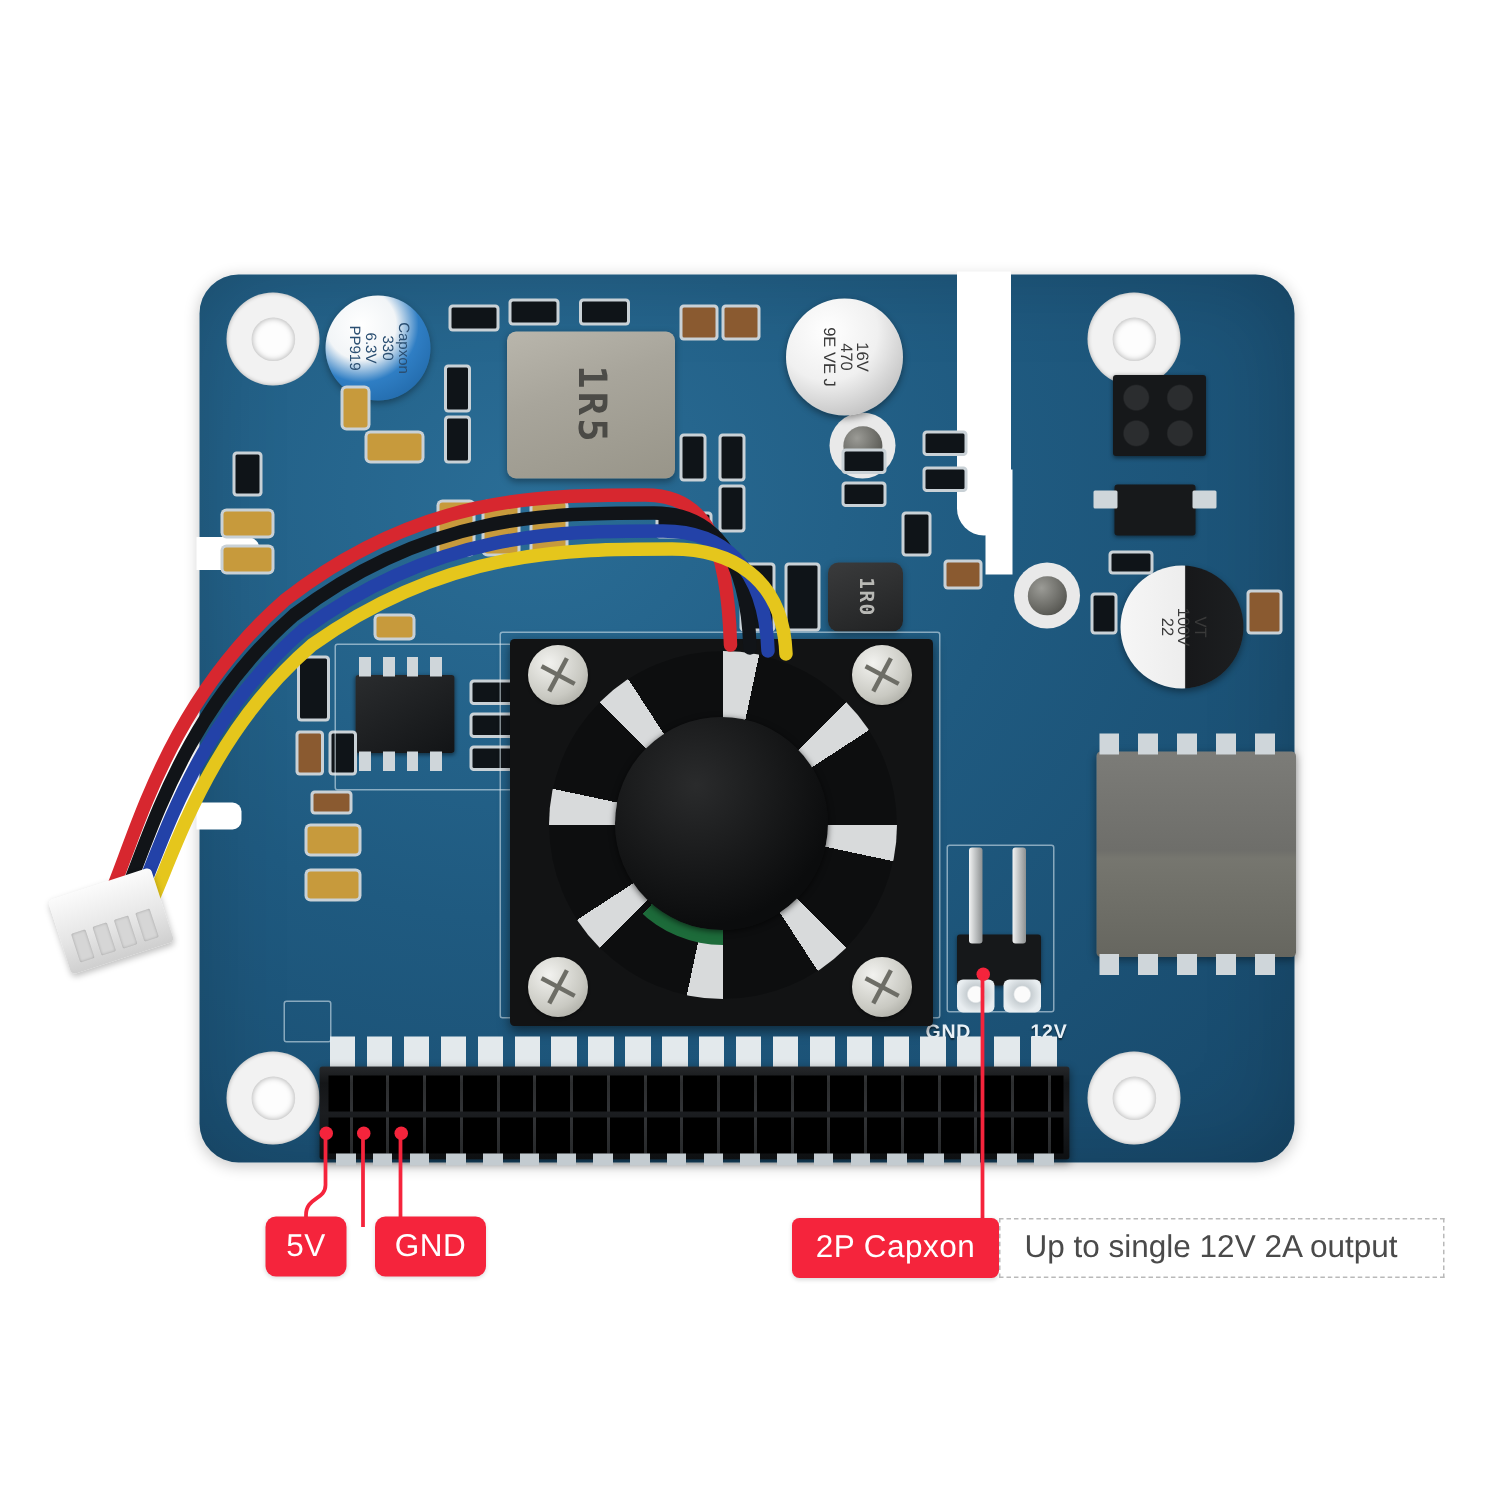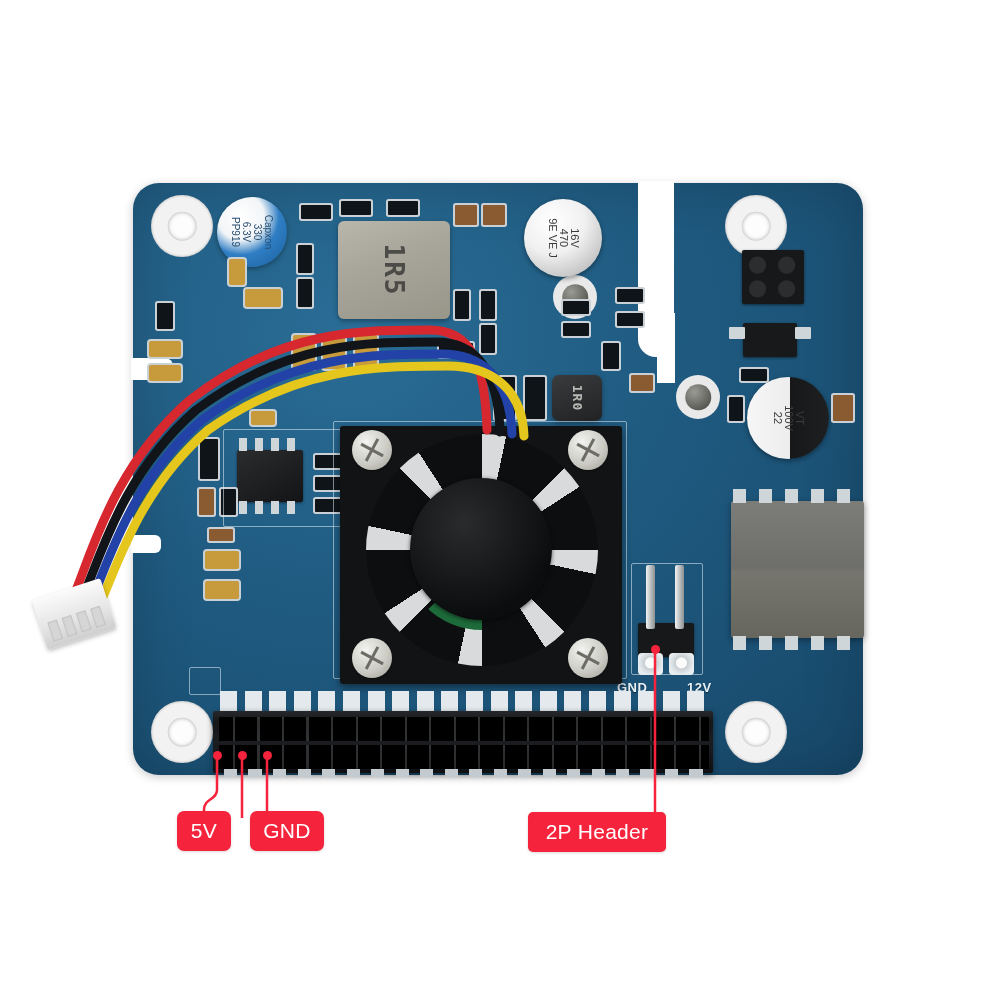--- a/index.html
+++ b/index.html
@@ -347,17 +347,20 @@
 
   <div class="badge" style="left:177px;top:811px;width:54px;height:40px;">
     <span>5V</span>
   </div>
 
   <div class="badge" style="left:250px;top:811px;width:74px;height:40px;">
     <span>GND</span>
   </div>
 
   <div class="badge sq" style="left:528px;top:812px;width:138px;height:40px;">
-    <span>2P Header</span>
-  </div>
-
+    <span>2P Capxon</span>
+  </div>
+
+  <div class="notebox" style="left:666px;top:812px;width:297px;height:40px;">
+    <span>Up to single 12V 2A output</span>
+  </div>
 
 </div>
 
 </body></html>

